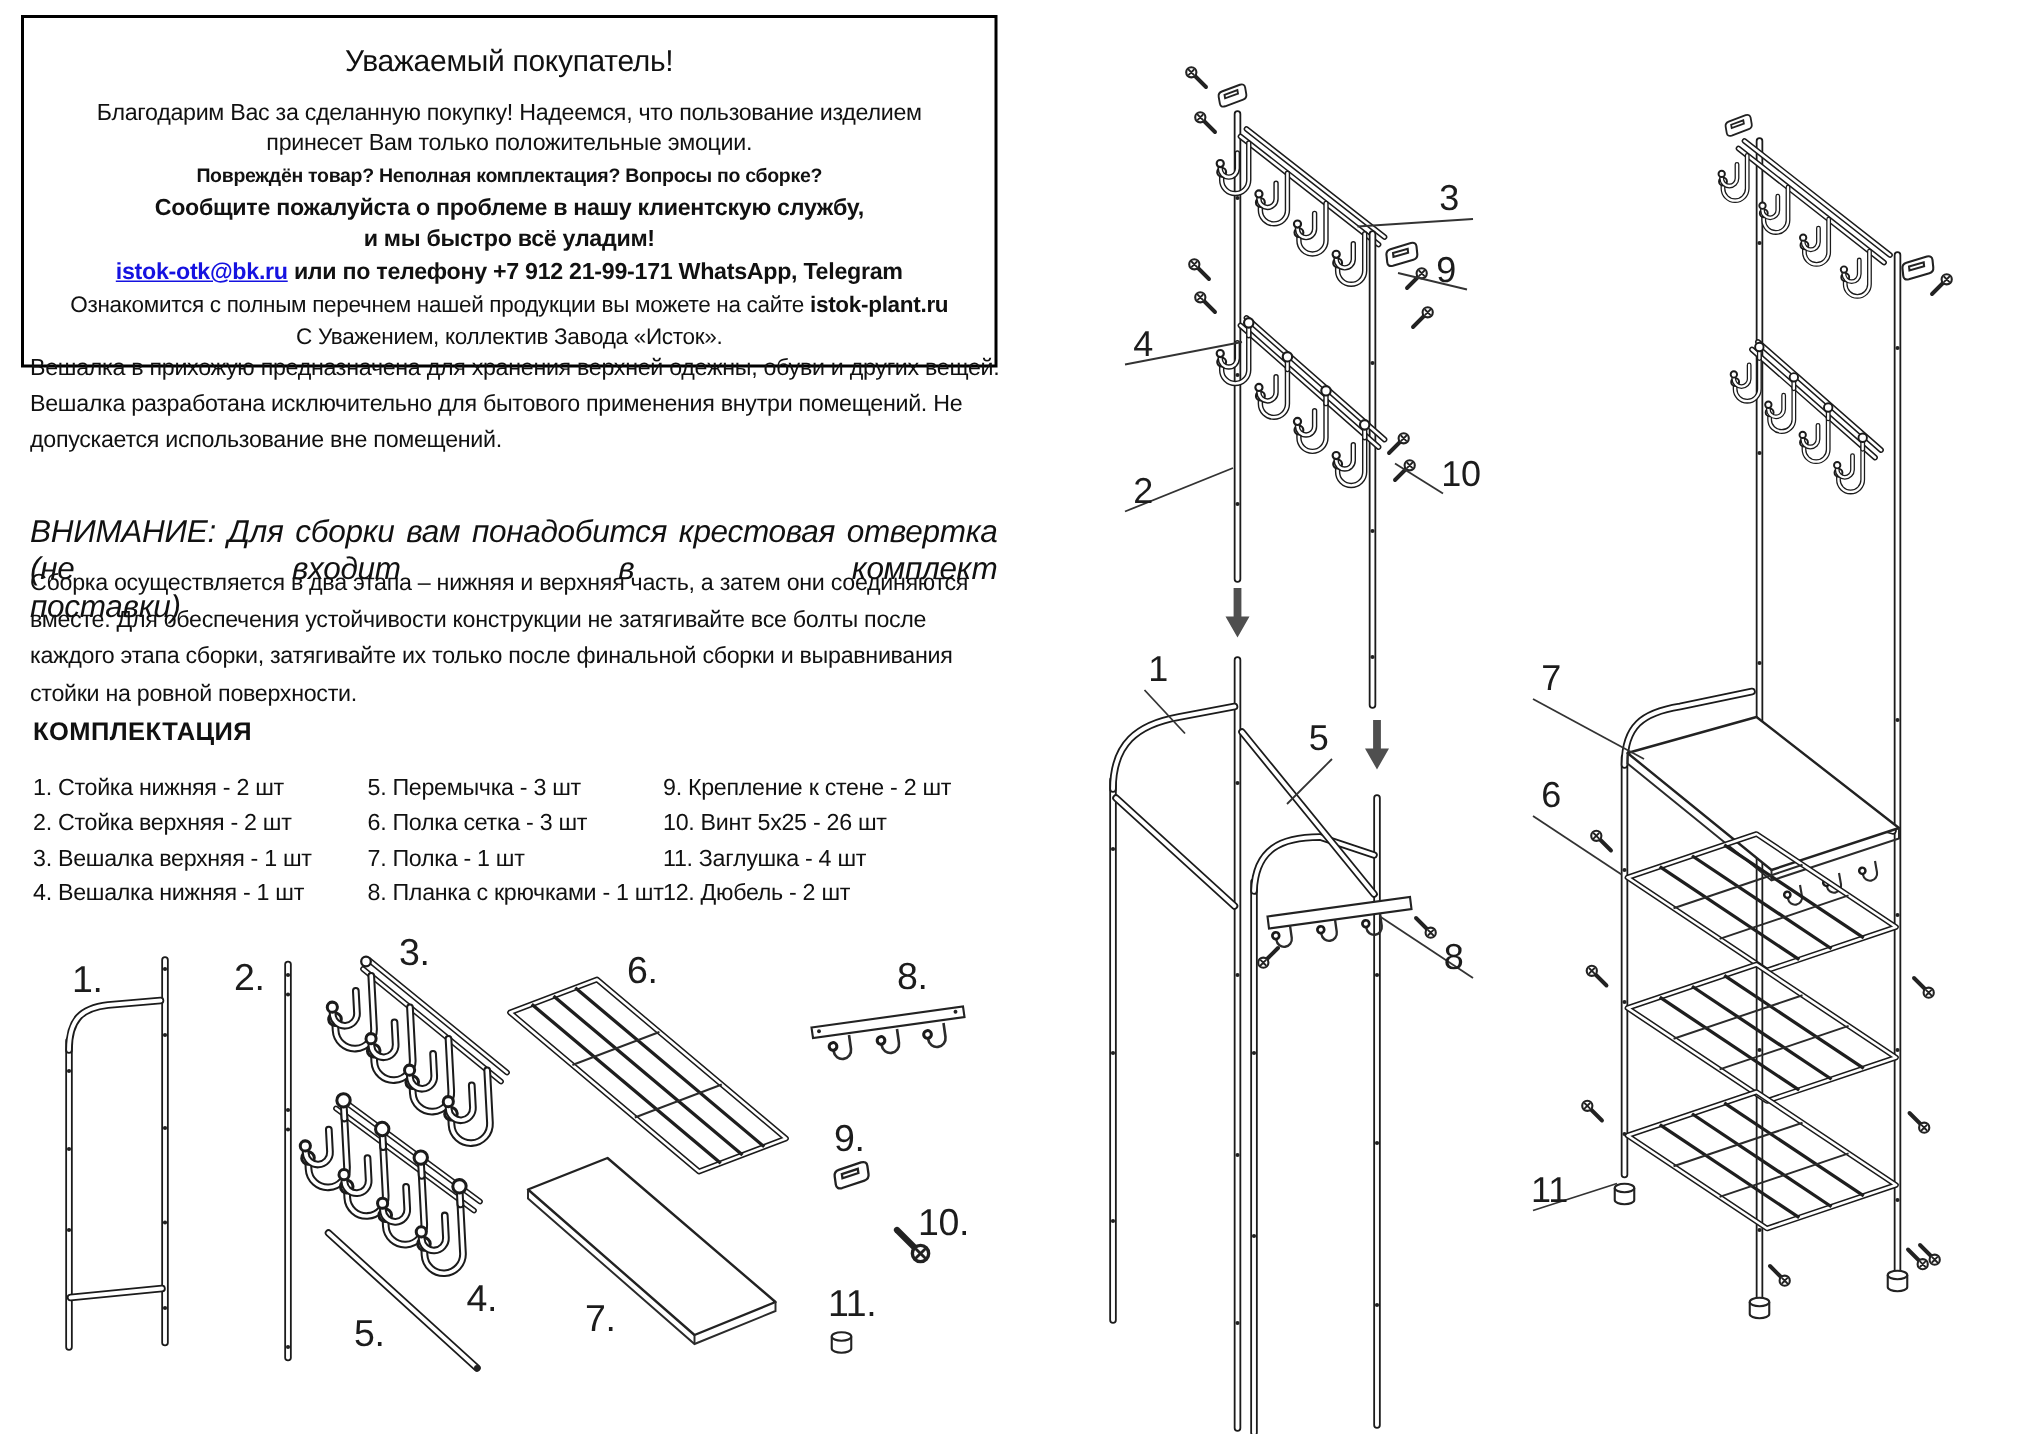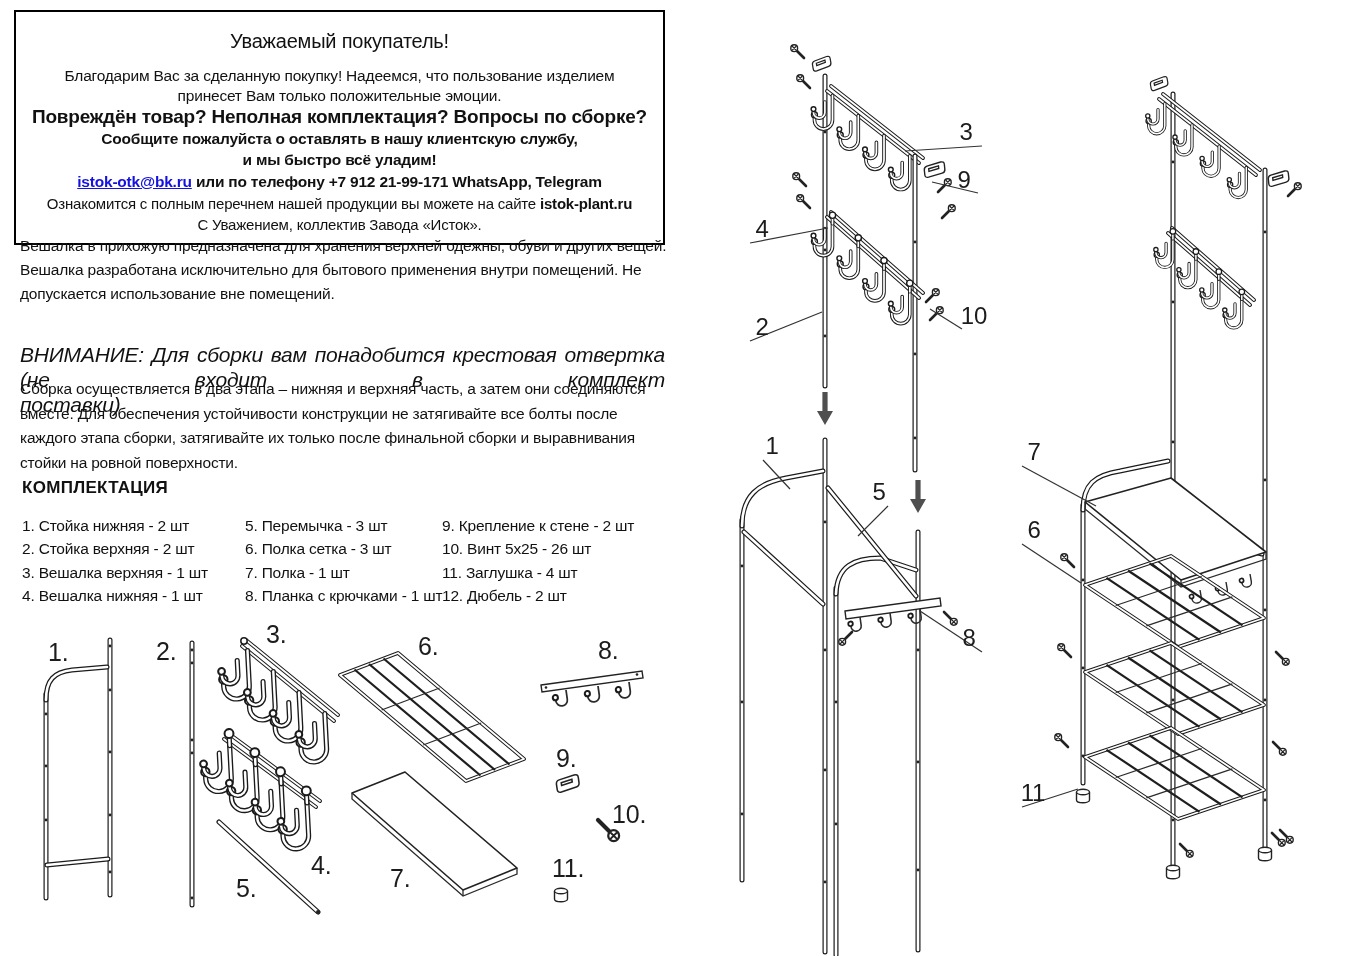--- a/index.html
+++ b/index.html
@@ -3,21 +3,21 @@
 <meta charset="utf-8">
 <style>
   html,body{margin:0;padding:0;background:#fff;}
   .page{position:relative;width:1354px;height:956px;background:#fff;overflow:hidden;
         font-family:"Liberation Sans",sans-serif;color:#111;letter-spacing:-0.2px;}
   
   .notice-box{position:absolute;left:14px;top:10px;width:651px;box-sizing:border-box;
               border:2.5px solid #000;padding:4px 8px 8px;text-align:center;background:#fff;}
   .nb-title{font-size:20px;font-weight:normal;line-height:26px;margin:12px;}
   .nb-l{font-size:15.5px;line-height:20px;}
-  .nb-b{font-size:19px;font-weight:bold;line-height:22px;}
+  .nb-b{font-size:13px;font-weight:bold;line-height:22px;}
   .nb-s{font-size:15.5px;font-weight:bold;line-height:21px;}
   .nb-contact{font-size:15.5px;font-weight:bold;line-height:23px;}
   .email{color:#1512e0;text-decoration:underline;cursor:pointer;}
   .nb-cat{font-size:15px;line-height:21px;}
   .site{font-weight:bold;}
   .nb-sig{font-size:15px;line-height:21px;}
   
   .intro{position:absolute;left:20px;top:234px;width:652px;font-size:15.5px;line-height:24px;}
   .attention{position:absolute;left:20px;top:323px;width:645px;font-style:italic;
              font-size:21px;line-height:25px;margin-top:19px;}
@@ -47,21 +47,21 @@
 </head>
 <body>
 
 <div class="page">
 
   <div class="notice-box">
     <div class="nb-title">Уважаемый покупатель!</div>
     <div class="nb-l">Благодарим Вас за сделанную покупку! Надеемся, что пользование изделием</div>
     <div class="nb-l">принесет Вам только положительные эмоции.</div>
     <div class="nb-b">Повреждён товар?  Неполная комплектация?  Вопросы по сборке?</div>
-    <div class="nb-s">Сообщите пожалуйста о оставлять в нашу клиентскую службу,</div>
+    <div class="nb-s">Сообщите пожалуйста о проблеме в нашу клиентскую службу,</div>
     <div class="nb-s">и мы быстро всё уладим!</div>
     <div class="nb-contact"><span class="email">istok-otk@bk.ru</span><span> или по телефону  +7 912 21-99-171 WhatsApp, Telegram</span></div>
     <div class="nb-cat"><span>Ознакомится с полным перечнем нашей продукции вы можете на сайте </span><span class="site">istok-plant.ru</span></div>
     <div class="nb-sig">С Уважением, коллектив Завода «Исток».</div>
   </div>
 
   <div class="intro">
     <span>Вешалка в прихожую предназначена для хранения верхней одежны, обуви и других вещей.</span>
     <span>Вешалка разработана исключительно для бытового применения внутри помещений. Не допускается использование вне помещений.</span>
   </div>

